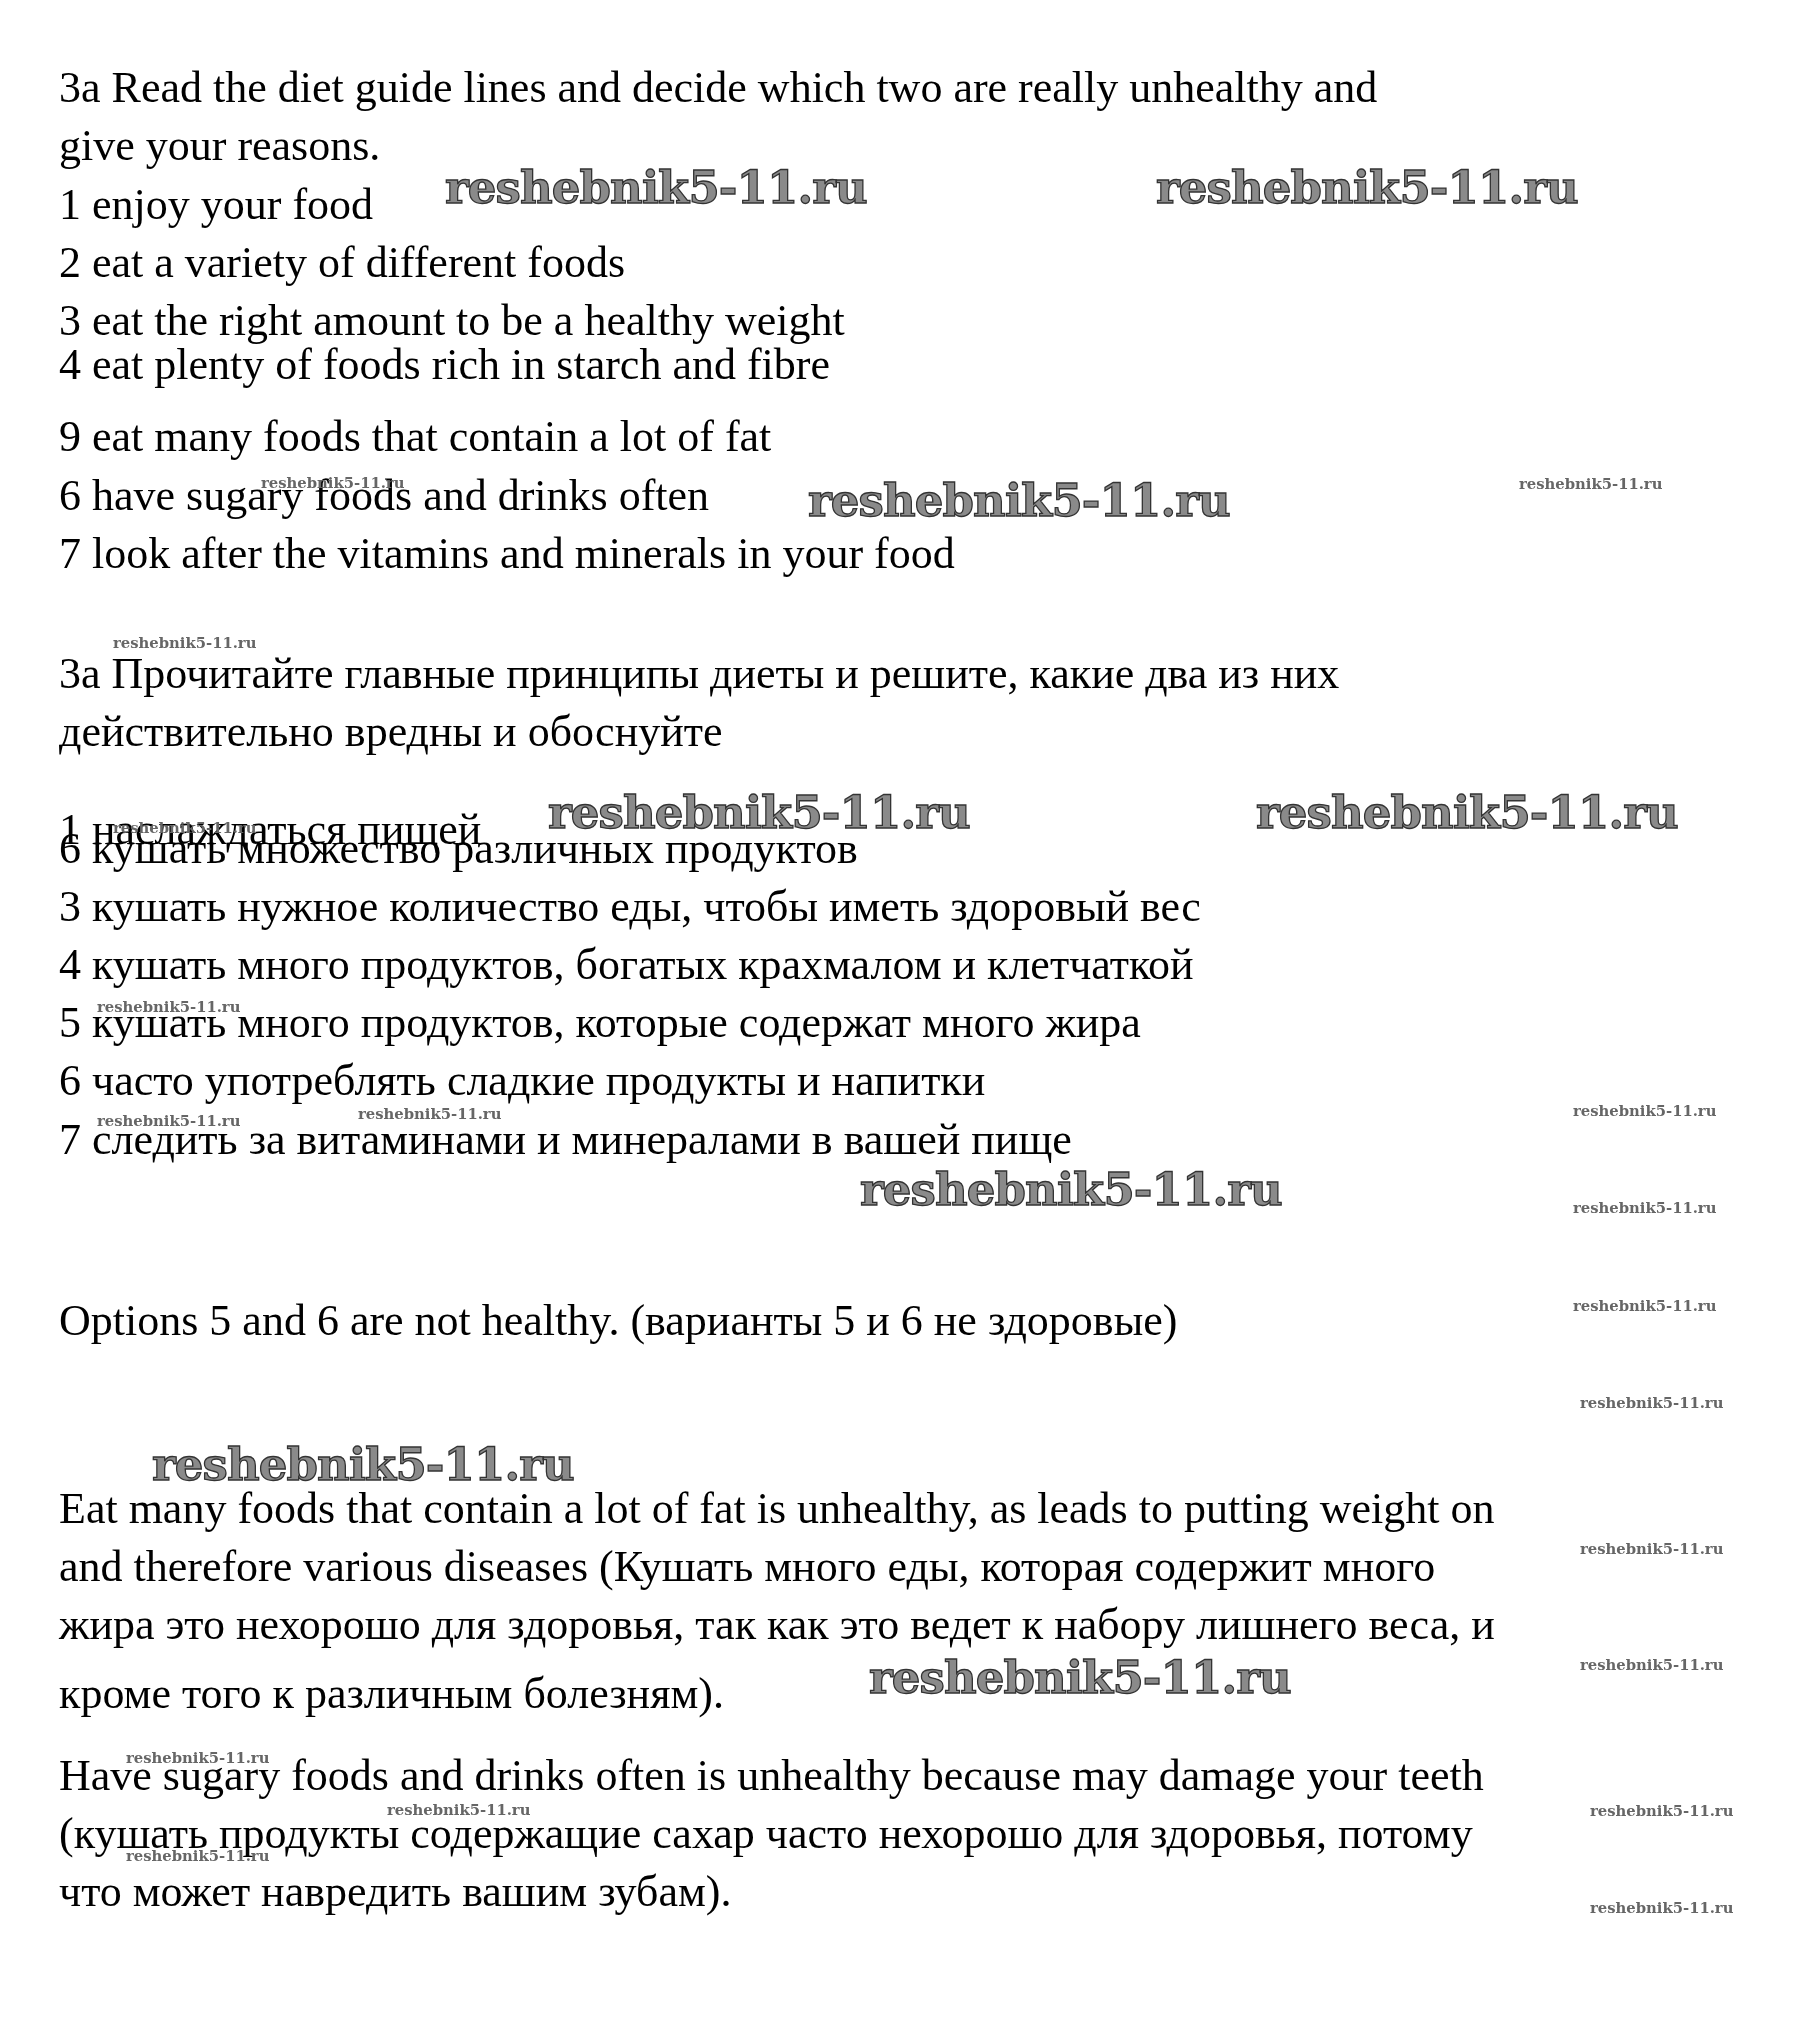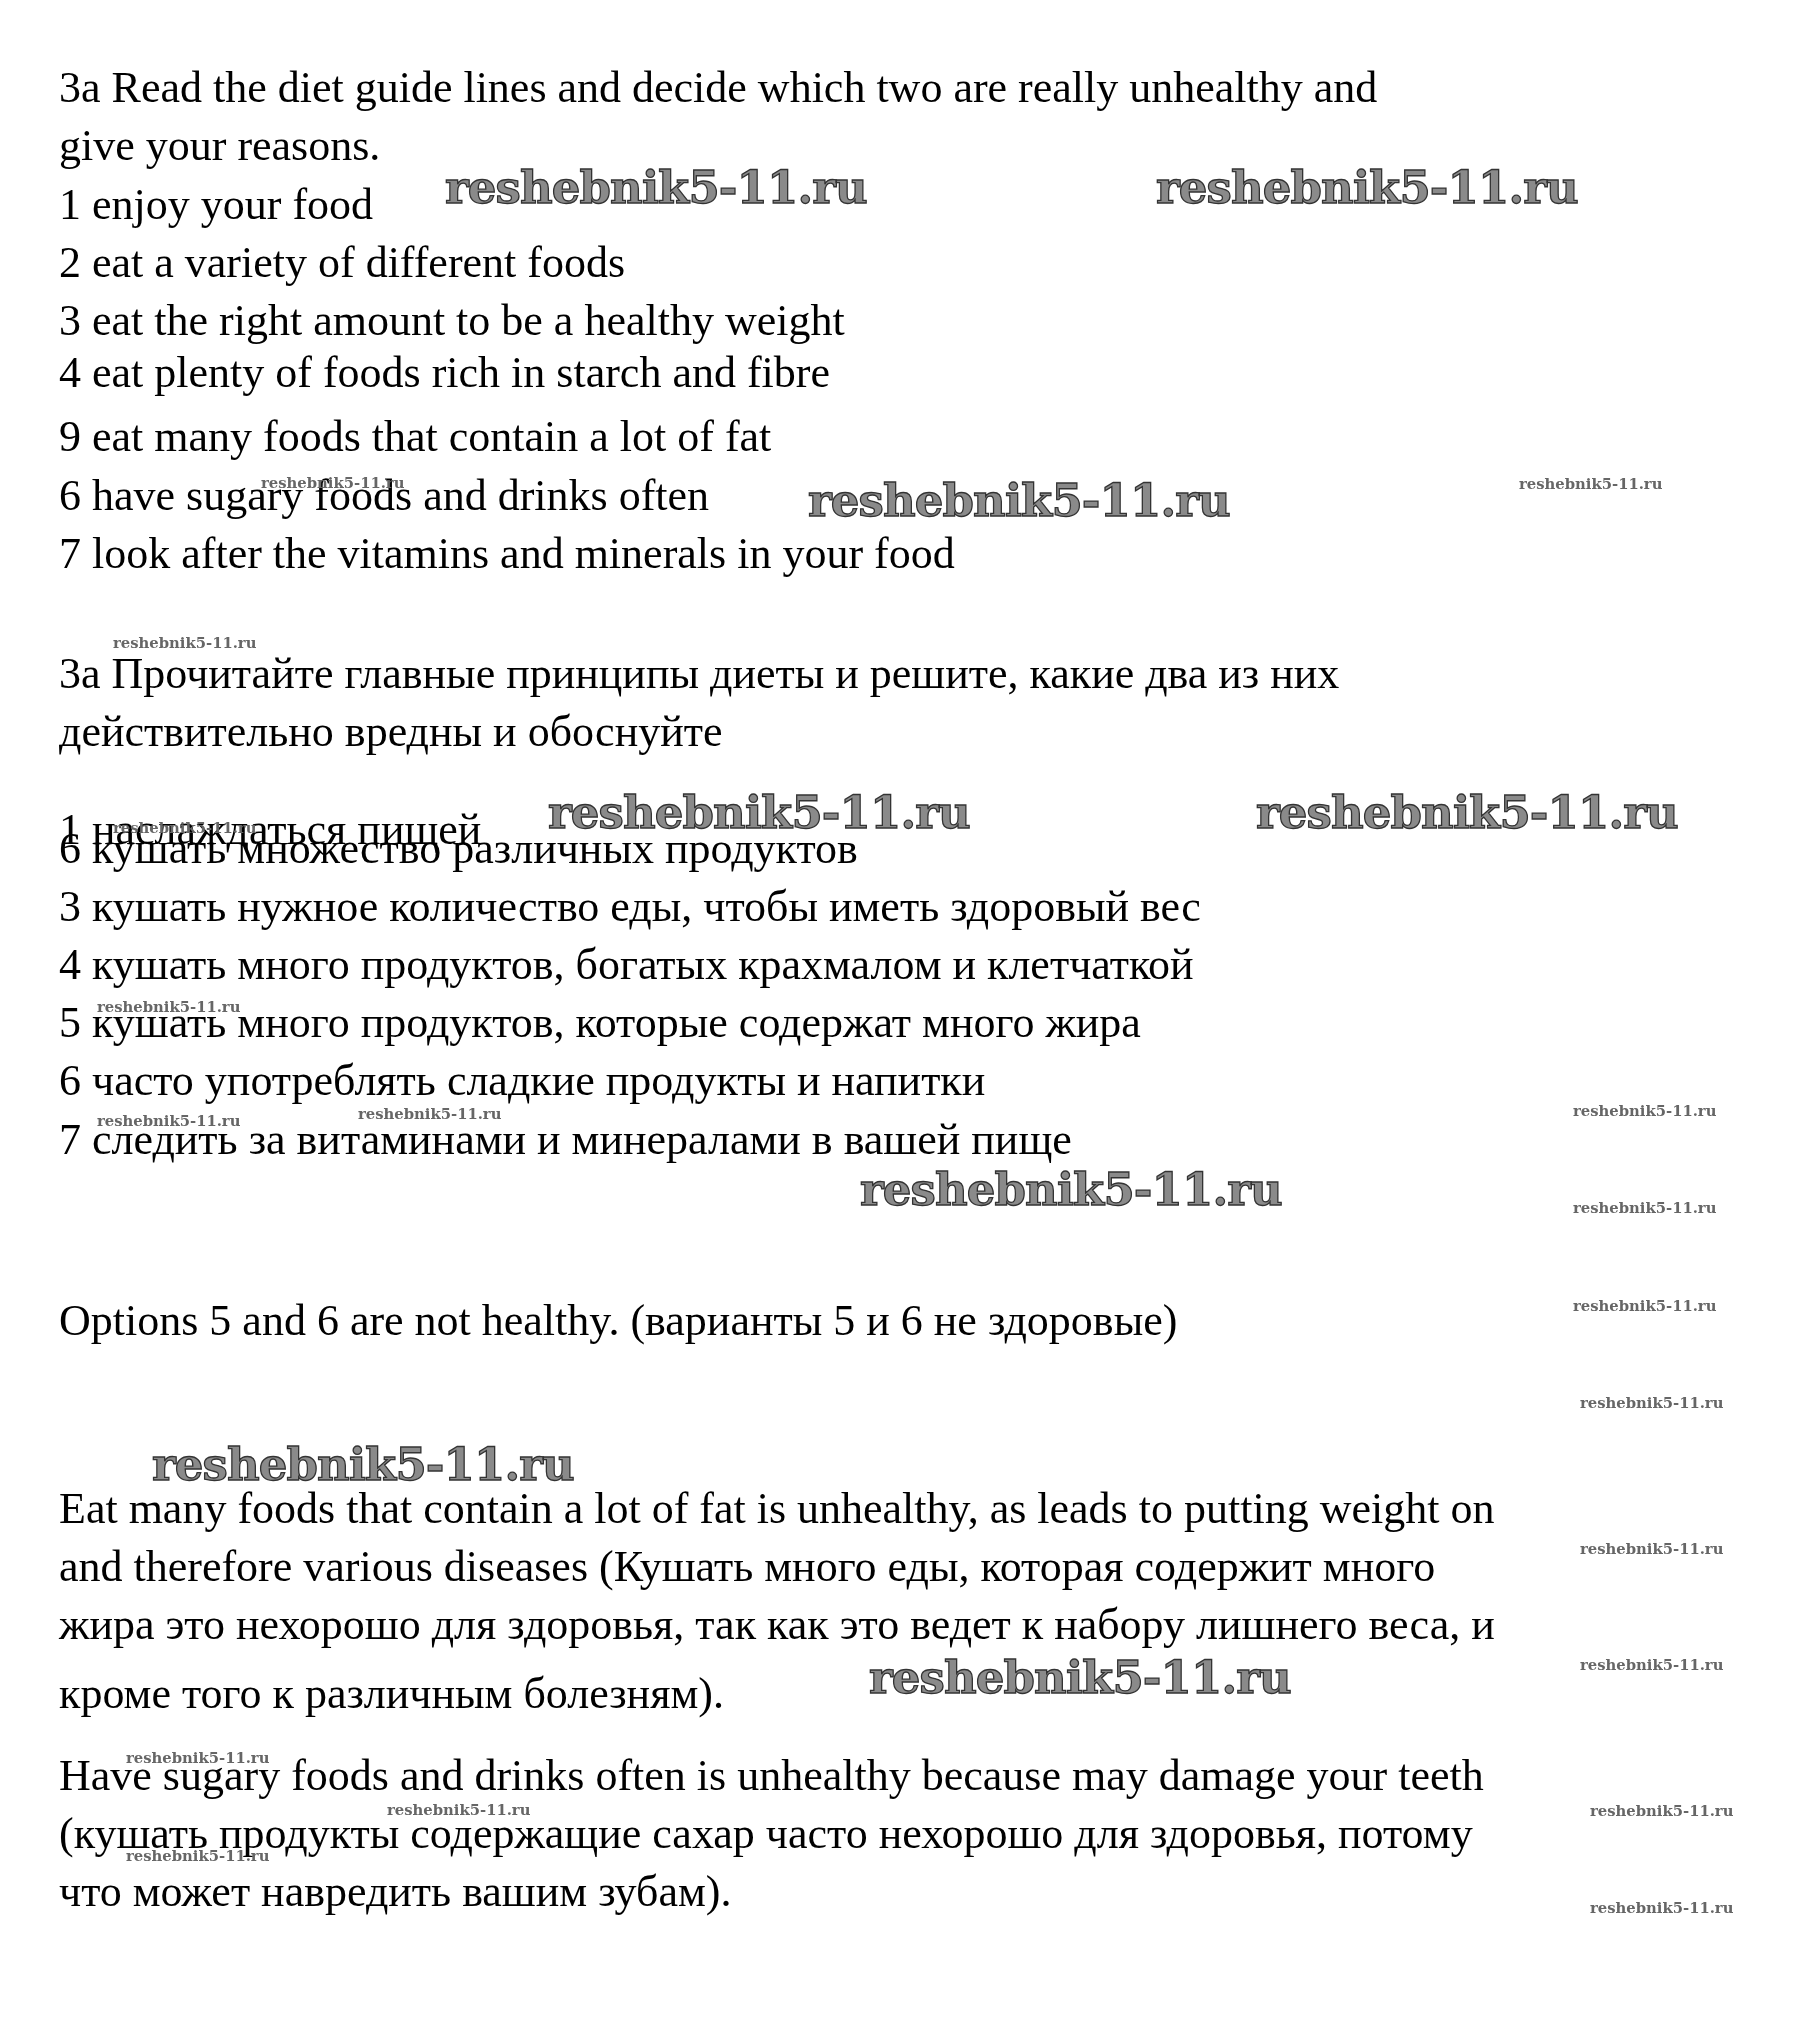--- a/index.html
+++ b/index.html
@@ -20,21 +20,21 @@
     }
   </style>
 </head>
 <body>
 
 <div class="line bold" style="top:59px">3a Read the diet guide lines and decide which two are really unhealthy and</div>
 <div class="line bold" style="top:117px">give your reasons.</div>
 <div class="line" style="top:176px">1 enjoy your food</div>
 <div class="line" style="top:234px">2 eat a variety of different foods</div>
 <div class="line" style="top:292px">3 eat the right amount to be a healthy weight</div>
-<div class="line" style="top:344px">4 eat plenty of foods rich in starch and fibre</div>
+<div class="line" style="top:336px">4 eat plenty of foods rich in starch and fibre</div>
 <div class="line" style="top:408px">9 eat many foods that contain a lot of fat</div>
 <div class="line" style="top:467px">6 have sugary foods and drinks often</div>
 <div class="line" style="top:525px">7 look after the vitamins and minerals in your food</div>
 
 <div class="line bold" style="top:645px">3а Прочитайте главные принципы диеты и решите, какие два из них</div>
 <div class="line bold" style="top:703px">действительно вредны и обоснуйте</div>
 <div class="line" style="top:801px">1 наслаждаться пищей</div>
 <div class="line" style="top:820px">6 кушать множество различных продуктов</div>
 <div class="line" style="top:878px">3 кушать нужное количество еды, чтобы иметь здоровый вес</div>
 <div class="line" style="top:936px">4 кушать много продуктов, богатых крахмалом и клетчаткой</div>

